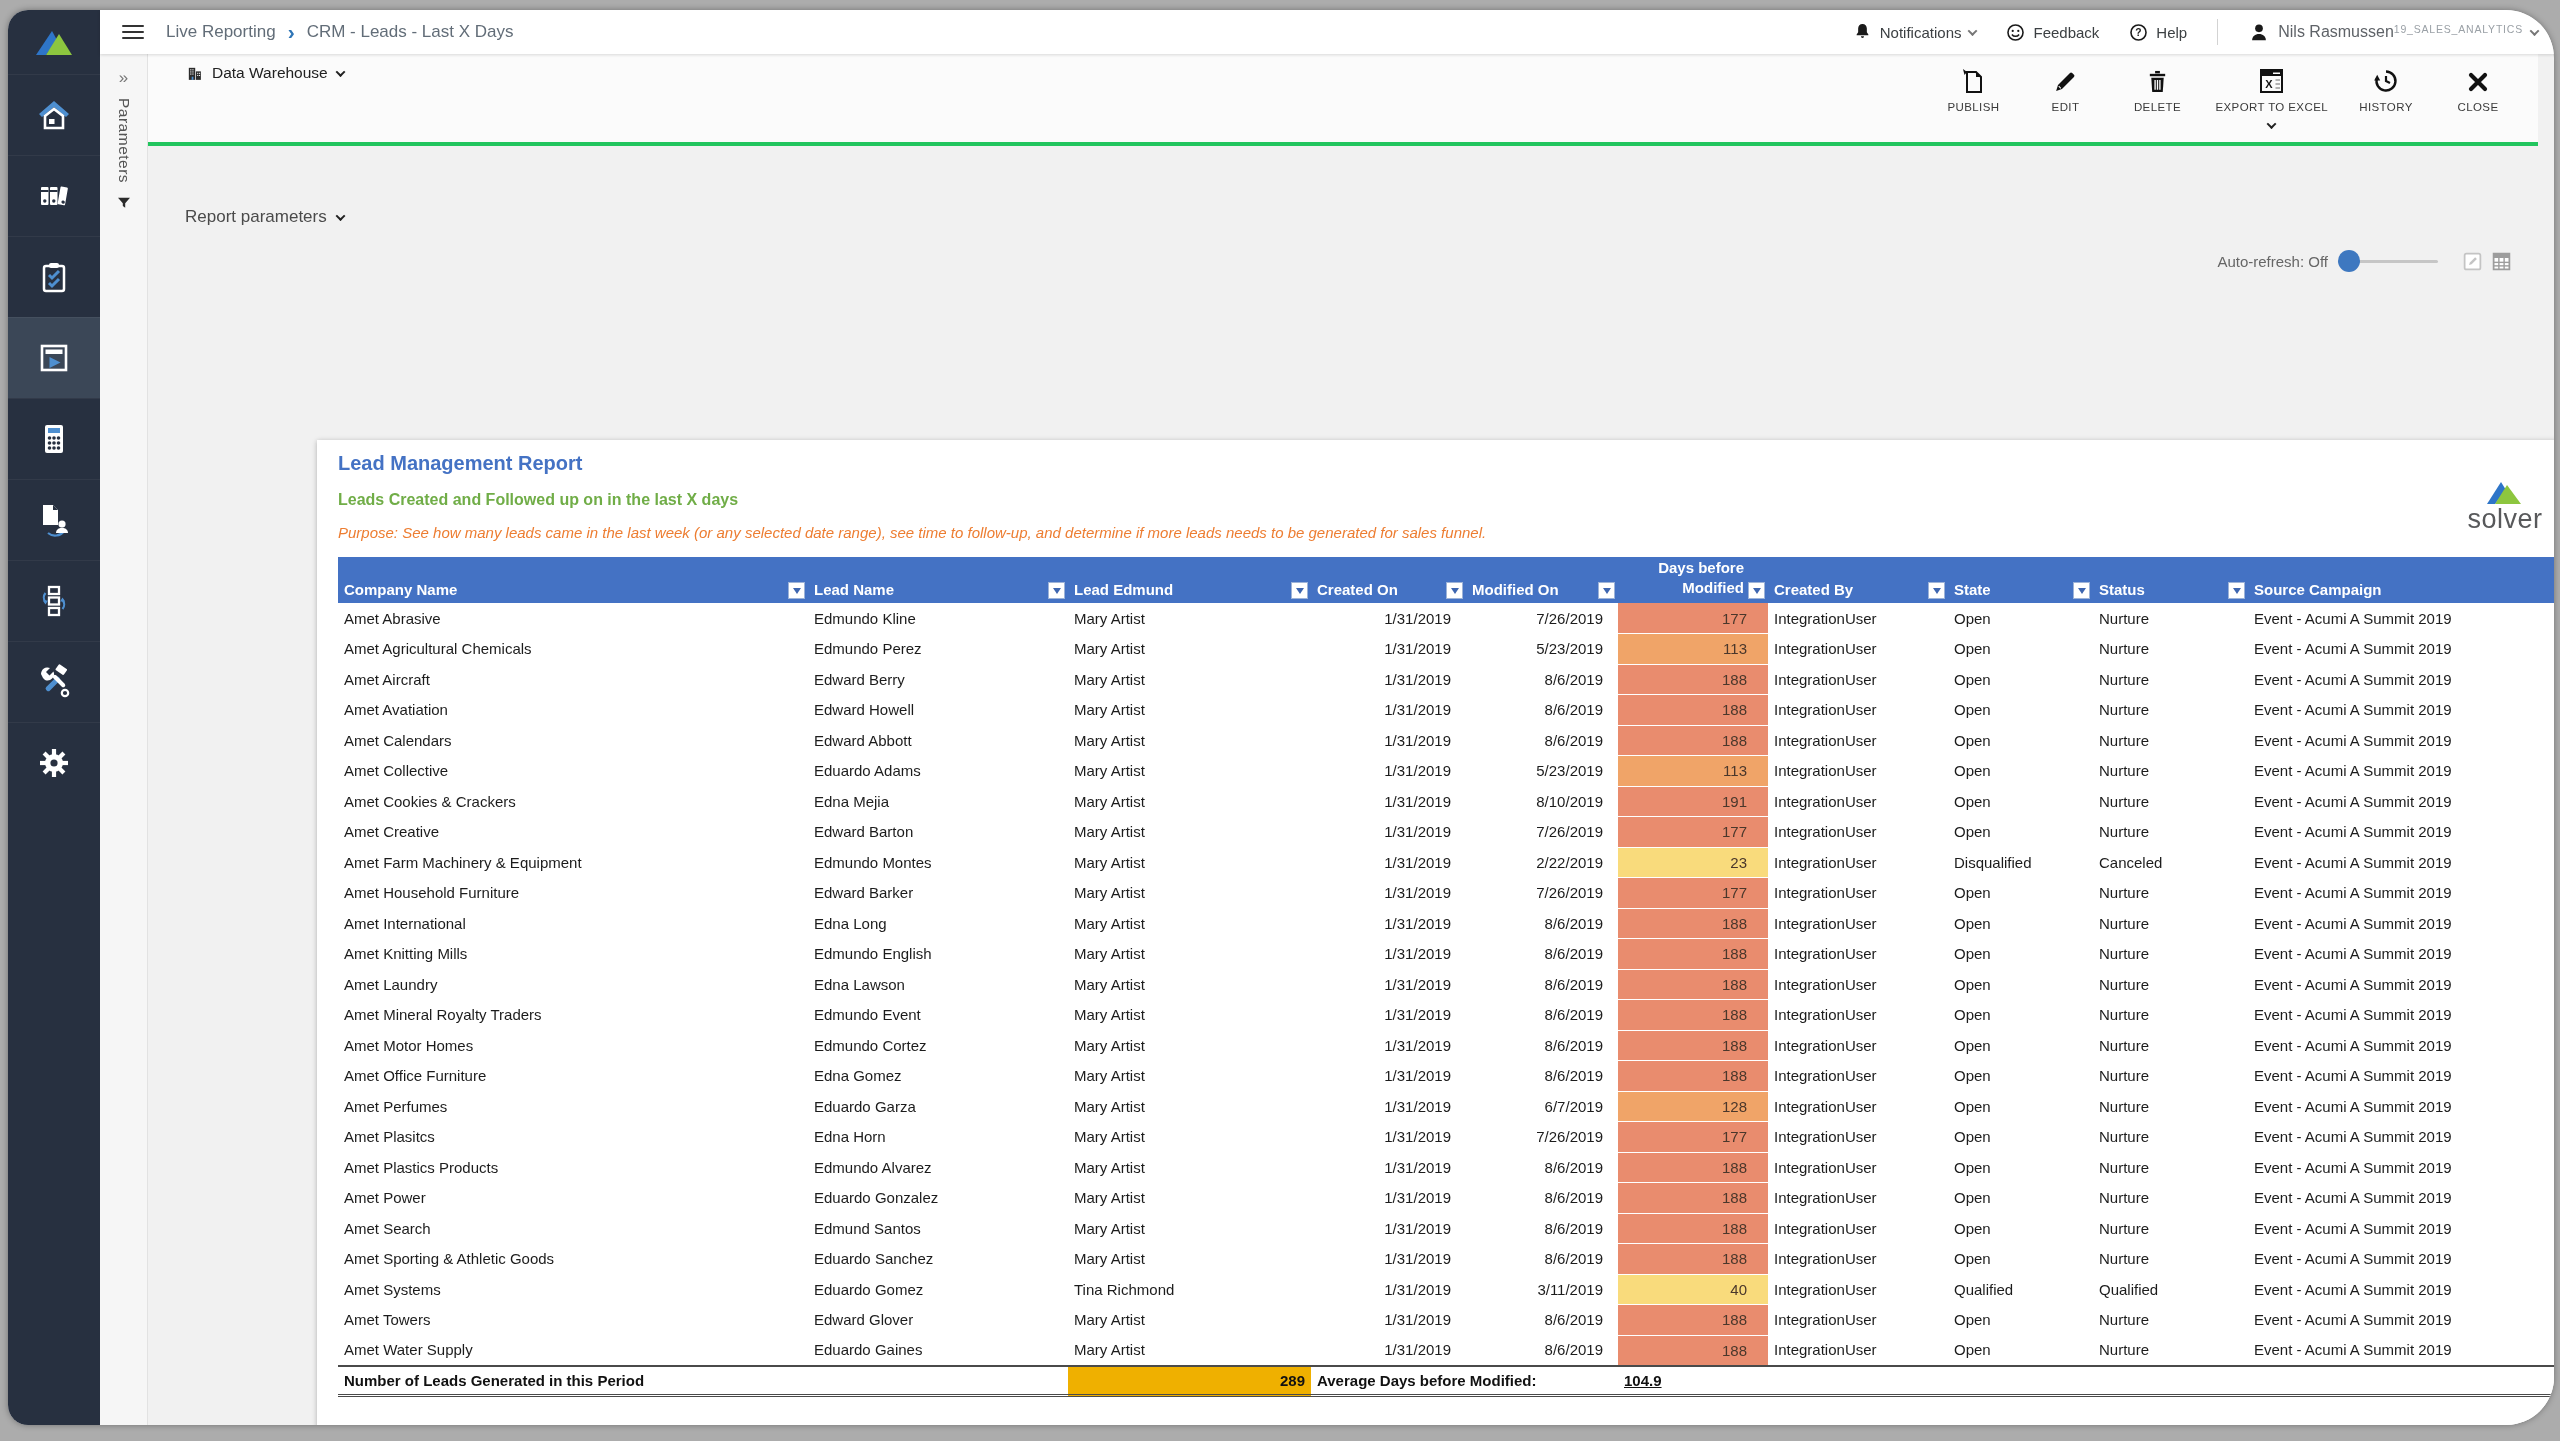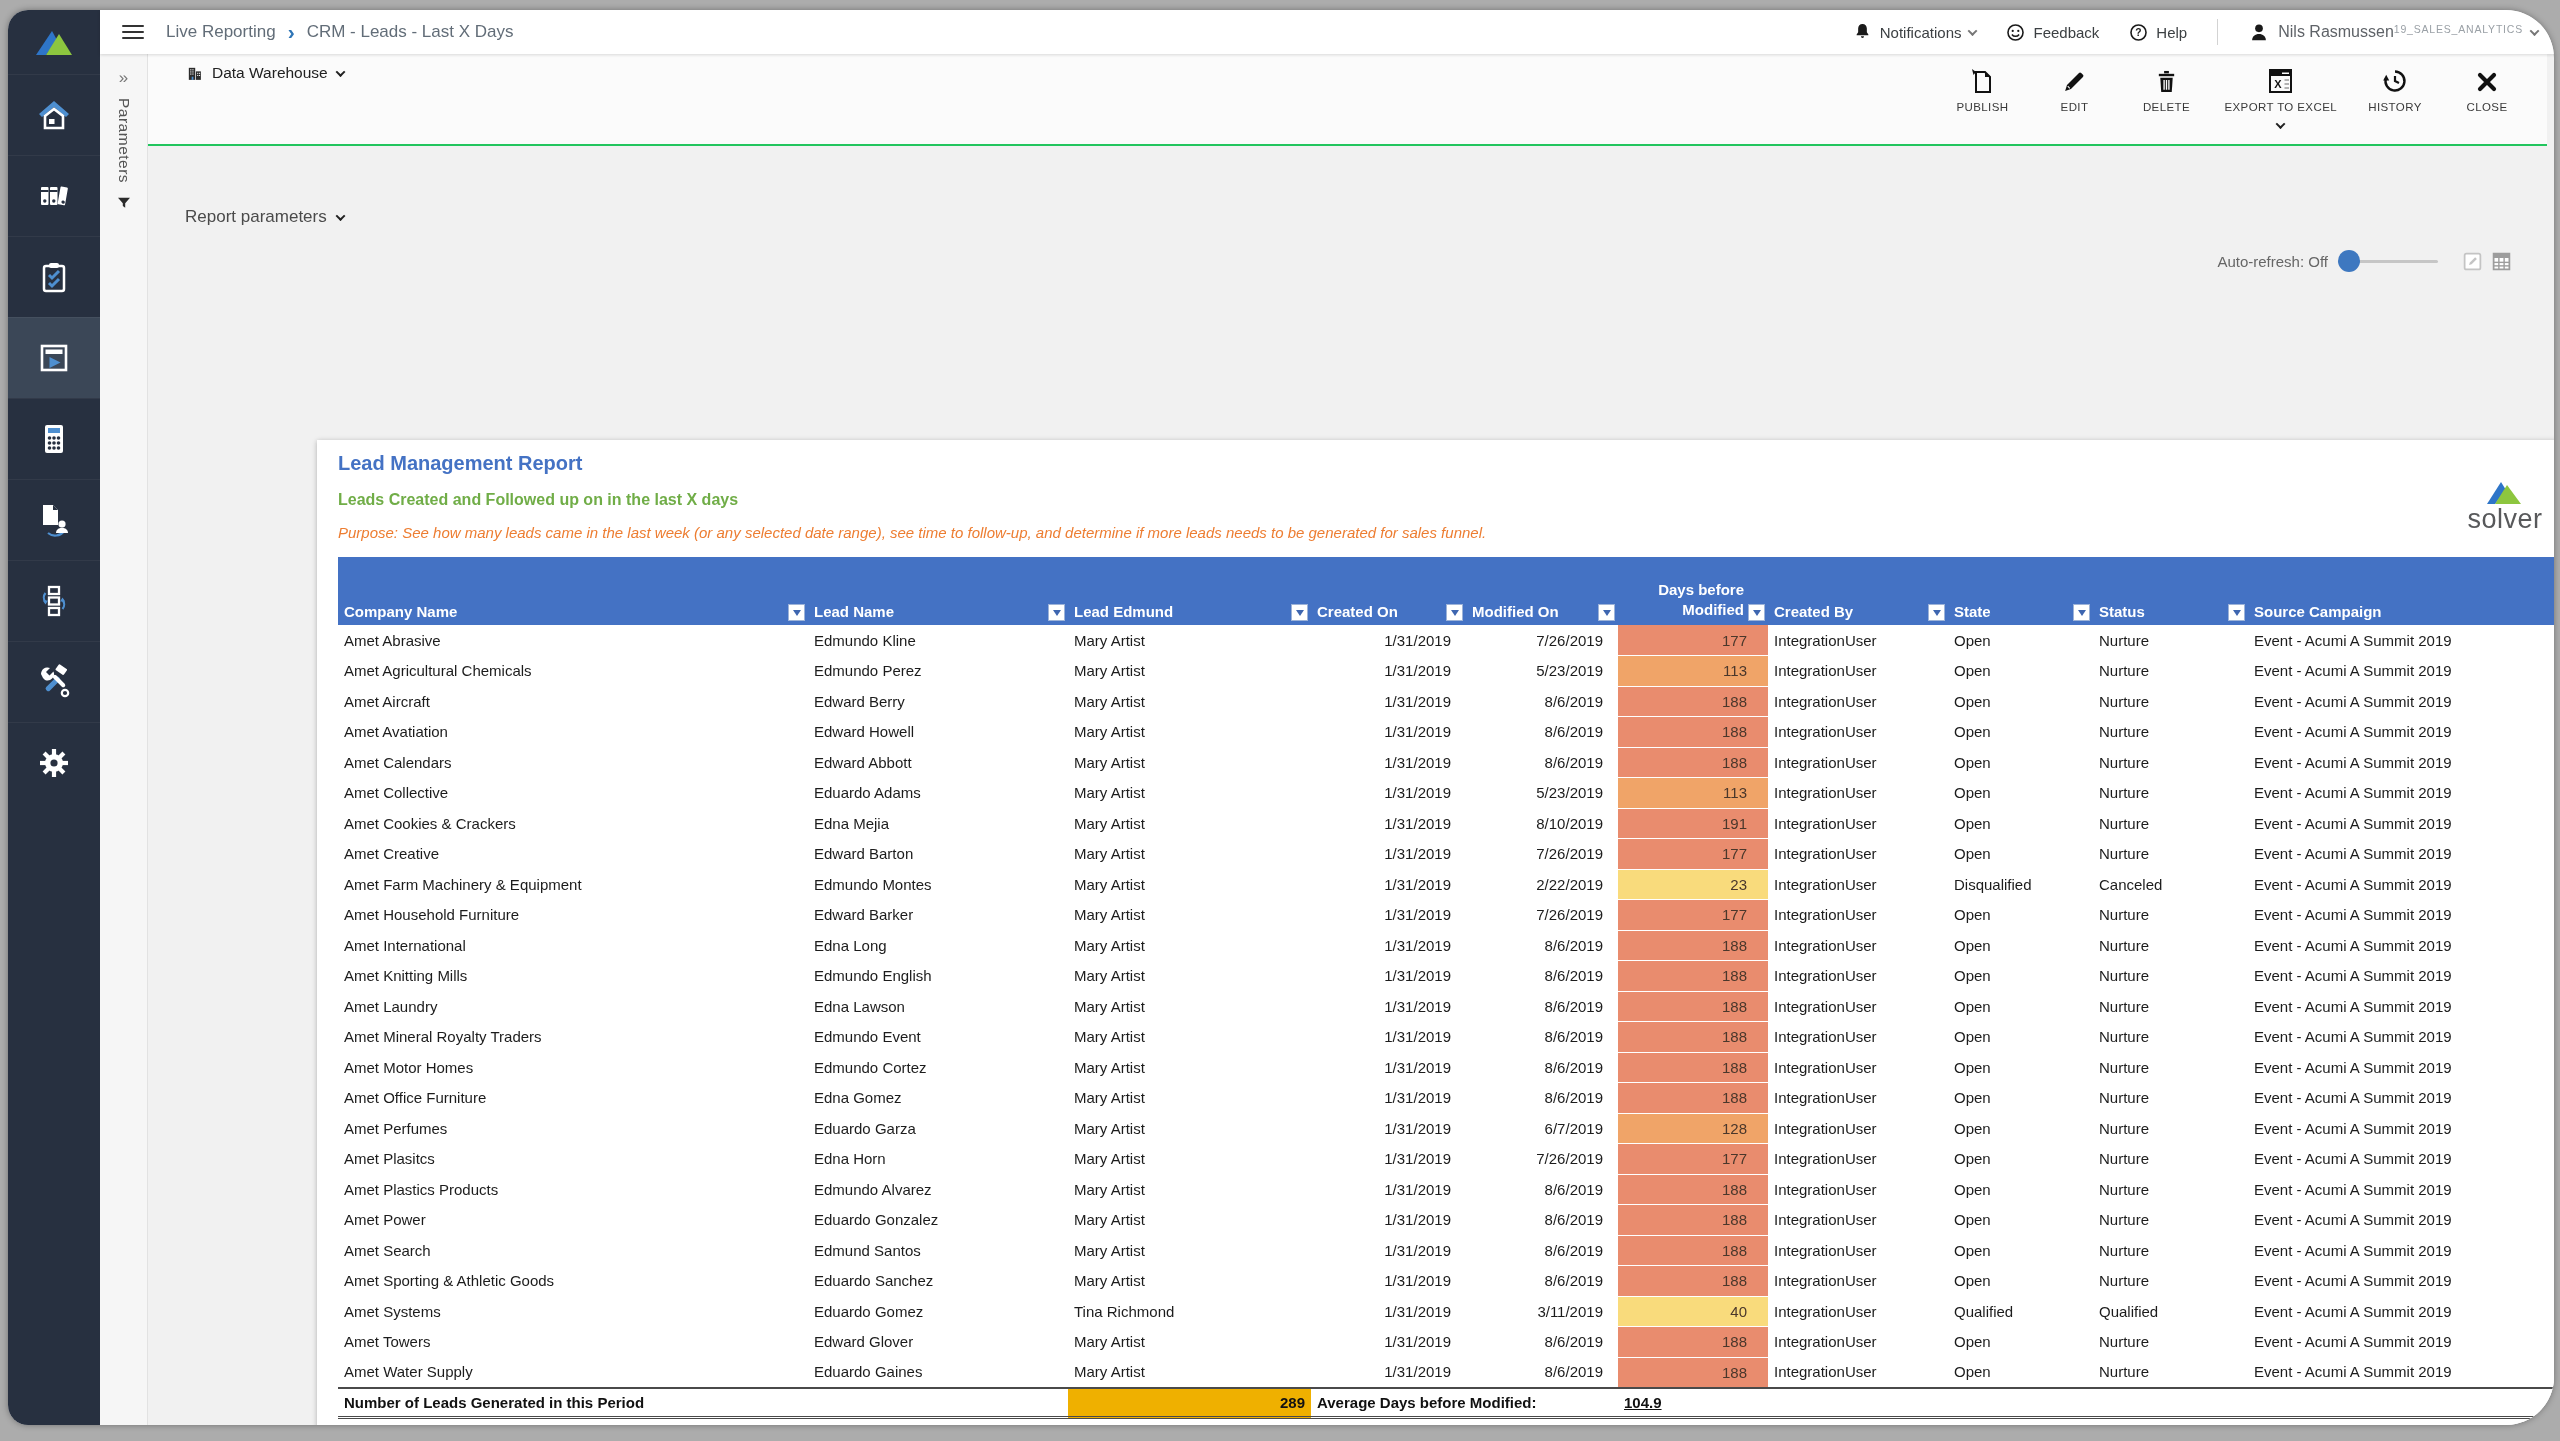--- a/index.html
+++ b/index.html
@@ -28,21 +28,21 @@
 .user-name { font-size:16px; color:#5F6368; }
 .user-org { font-size:10.5px; color:#9AA0A6; letter-spacing:.8px; }
 
 
 .param-strip { position:absolute; left:92px; top:44px; bottom:0; width:48px; background:#F6F6F6; border-right:1px solid #E2E2E2; display:flex; flex-direction:column; align-items:center; padding-top:14px; }
 .param-expand { font-size:17px; color:#777; cursor:pointer; }
 .param-label { writing-mode:vertical-rl; font-size:15.5px; color:#555; margin-top:10px; letter-spacing:.5px; }
 .param-funnel { margin-top:12px; cursor:pointer; }
 
 
-.toolbar { position:absolute; left:140px; top:44px; right:7px; height:92px; background:#FBFBFB; border-bottom:2px solid #22c55e; }
+.toolbar { position:absolute; left:140px; top:44px; right:16px; height:92px; background:#FBFBFB; border-bottom:4px solid #22c55e; }
 .ds-select { position:absolute; left:38px; top:10px; display:flex; align-items:center; gap:9px; font-size:15.5px; color:#222; cursor:pointer; }
 .actions { position:absolute; right:18px; top:14px; display:flex; gap:8px; }
 .action-btn { min-width:84px; padding:0 8px; display:flex; flex-direction:column; align-items:center; gap:7px; cursor:pointer; }
 .action-btn .lbl { font-size:11.5px; color:#3A3A3A; letter-spacing:.4px; white-space:nowrap; }
 .action-btn .icon { height:26px; display:flex; align-items:flex-end; }
 .export-chev { margin-top:2px; }
 
 
 .content { position:absolute; left:140px; top:145px; right:0; bottom:0; background:#F1F1F1; }
 .report-params { position:absolute; left:37px; top:52px; display:flex; align-items:center; gap:10px; font-size:17px; color:#4A4A4A; cursor:pointer; }
@@ -57,21 +57,21 @@
 .panel { position:absolute; left:169px; top:285px; width:2333px; height:1117px; background:#fff; box-shadow:0 1px 5px rgba(0,0,0,.28); }
 .panel-inner { position:absolute; left:21px; top:0; right:62px; bottom:40px; }
 .r-title { margin-top:12px; font-size:20px; font-weight:bold; color:var(--title-blue); }
 .r-sub { margin-top:16px; font-size:16px; font-weight:bold; color:var(--subtitle-green); }
 .r-purpose { margin-top:15px; font-size:15px; font-style:italic; color:var(--purpose-orange); }
 .solver-logo { position:absolute; right:28px; top:38px; width:110px; text-align:center; }
 .solver-logo .word { font-size:27px; color:#58595B; letter-spacing:.5px; line-height:1; }
 
 
 table.grid { border-collapse:collapse; table-layout:fixed; width:2255px; margin-top:16px; }
-.grid thead th { background:var(--accent-blue); color:#fff; font-size:15px; font-weight:bold; text-align:left; vertical-align:bottom; position:relative; height:68px; padding:0 24px 5px 6px; }
+.grid thead th { background:var(--accent-blue); color:#fff; font-size:15px; font-weight:bold; text-align:left; vertical-align:bottom; position:relative; height:46px; padding:0 24px 5px 6px; }
 .fbtn { position:absolute; right:3px; bottom:4px; width:17px; height:17px; background:#fff; border:1px solid #9DB3D8; display:flex; align-items:center; justify-content:center; cursor:pointer; }
 .fbtn i { width:0; height:0; border-left:4.5px solid transparent; border-right:4.5px solid transparent; border-top:6.5px solid #3E66B0; }
 .h-days div { text-align:right; line-height:1.35; }
 .grid tbody td { font-size:15px; color:#1C1C1C; height:30.5px; padding:0 6px; white-space:nowrap; overflow:hidden; }
 .grid tbody td.num { text-align:right; padding-right:15px; }
 .grid tbody td.c-days { text-align:right; padding-right:21px; border-bottom:1px solid rgba(255,255,255,.8); color:#4A372B; }
 .tone-high { background:var(--days-high); }
 .tone-mid { background:var(--days-mid); }
 .tone-low { background:var(--days-low); }
 .grid tfoot td { font-size:15px; font-weight:bold; color:#111; height:30px; border-top:2px solid #4A4A4A; border-bottom:3px double #4A4A4A; padding:0 6px; }

